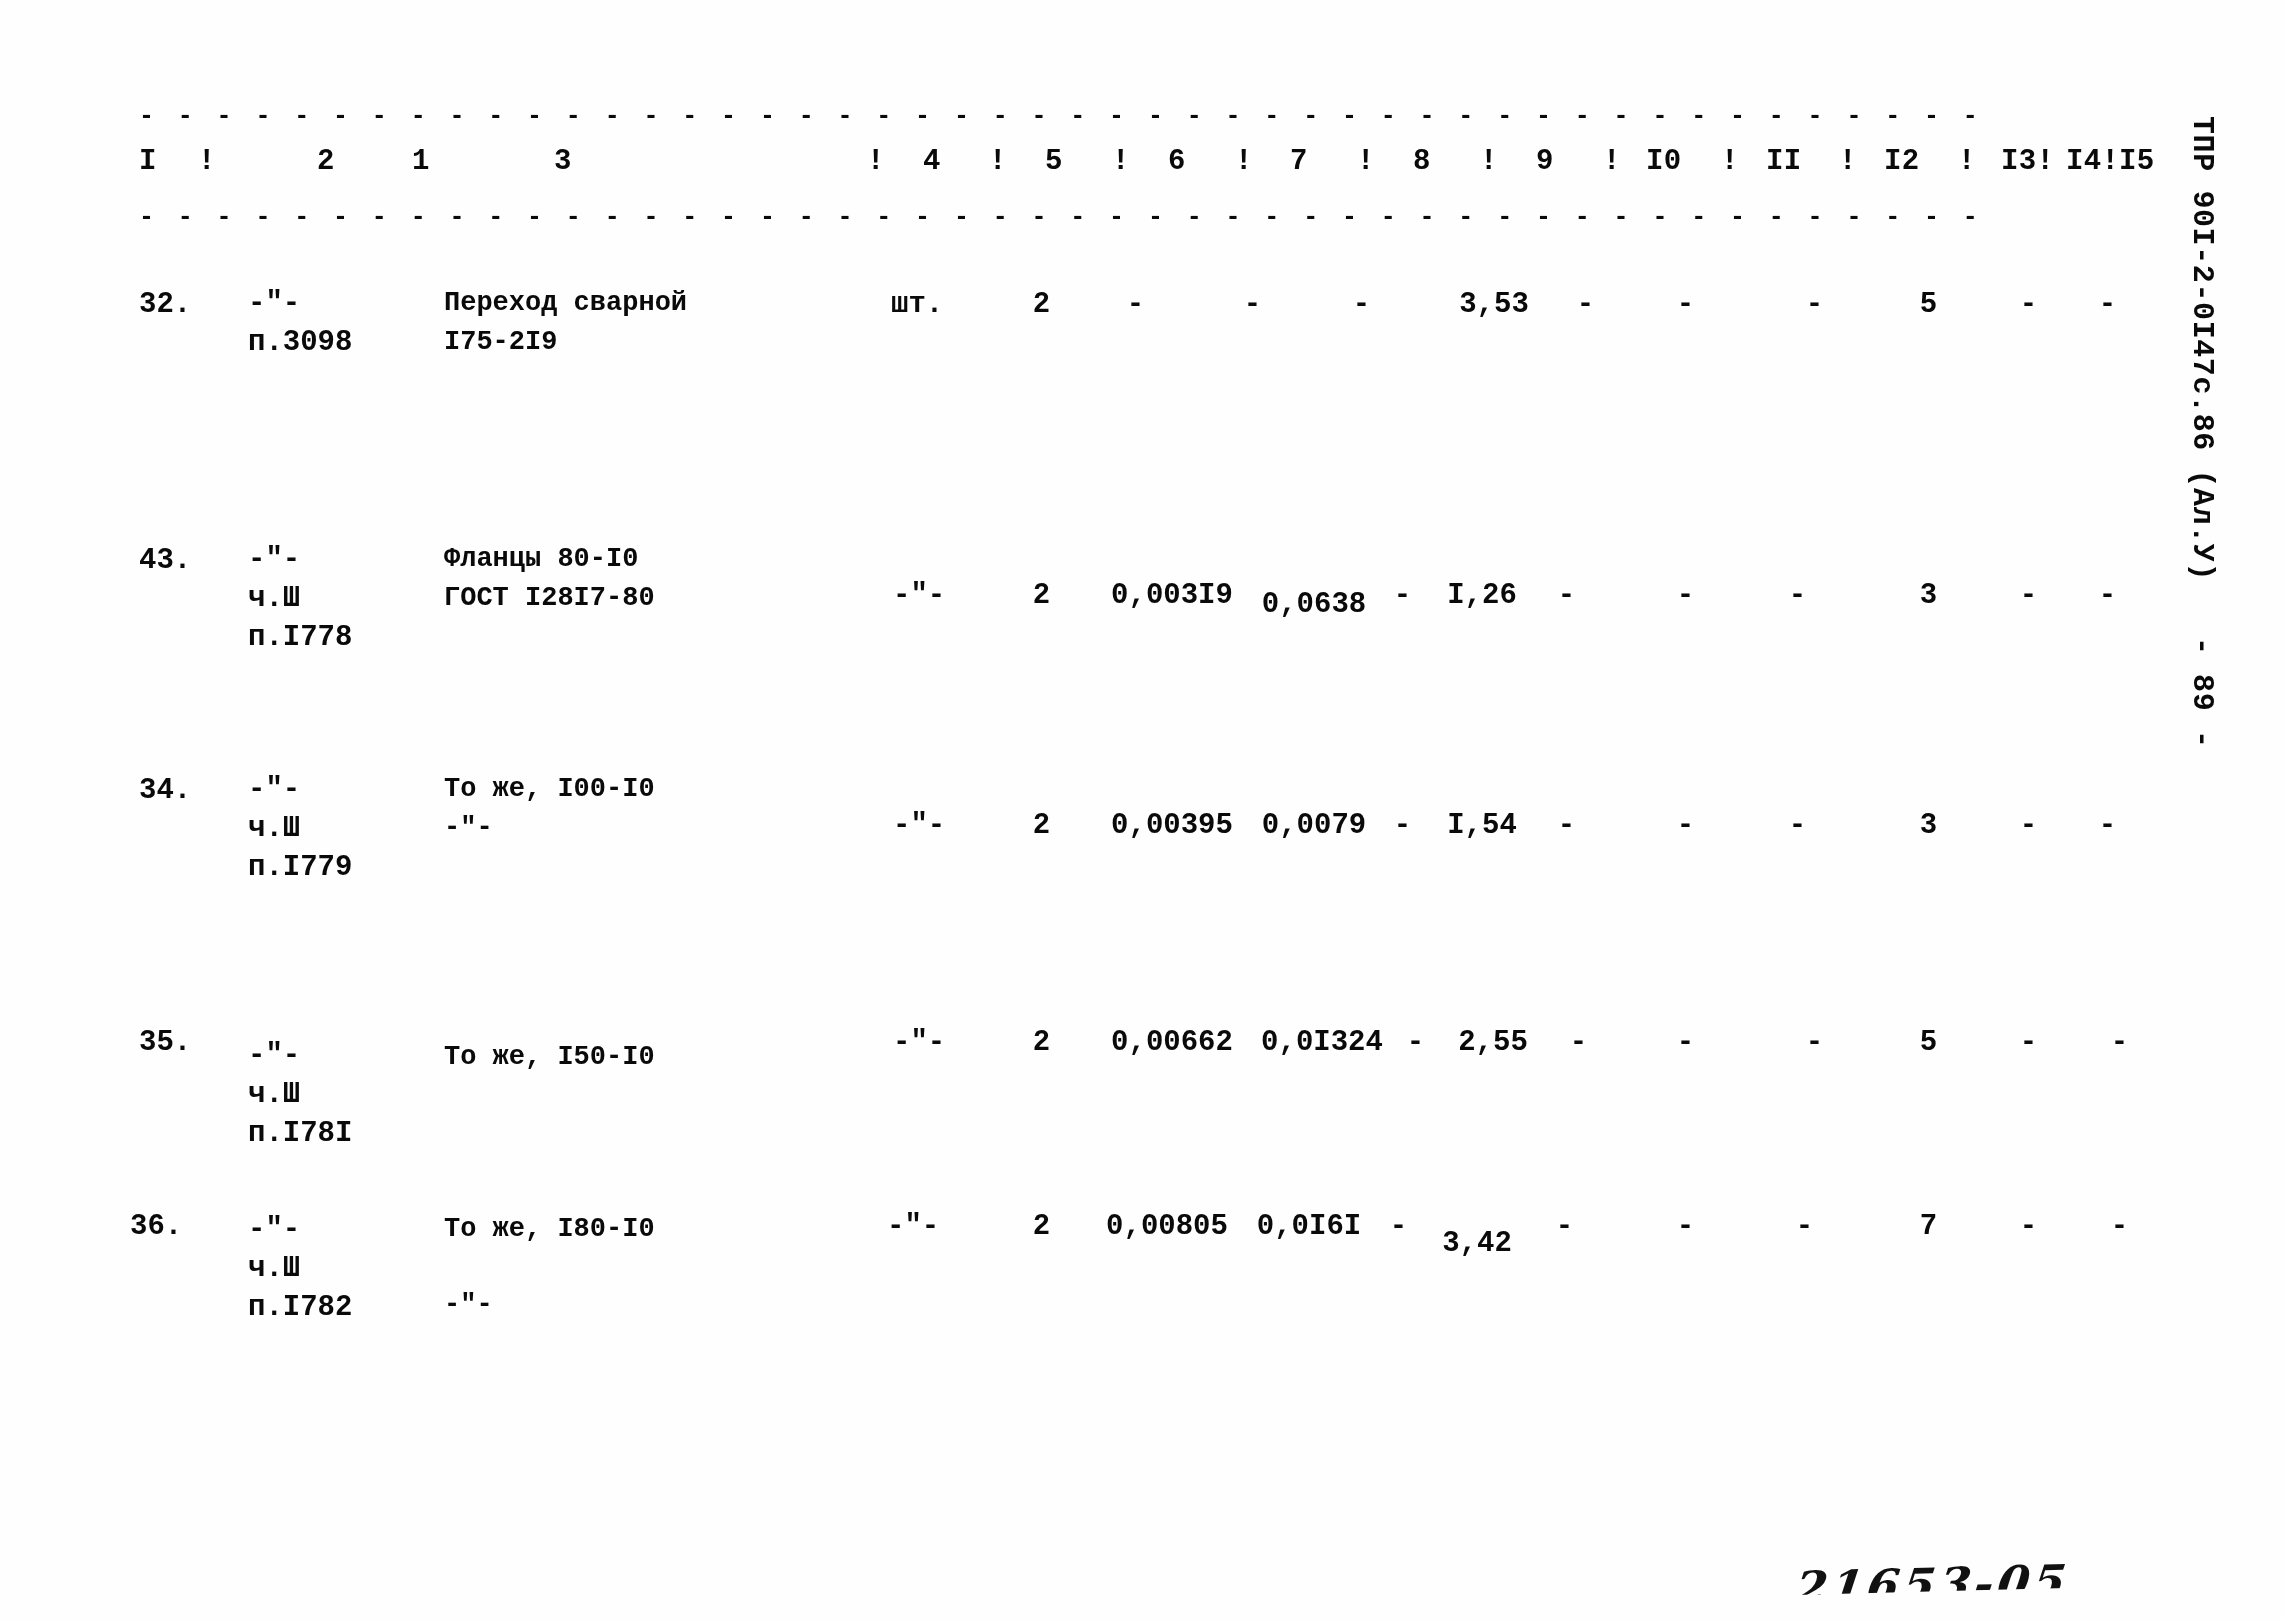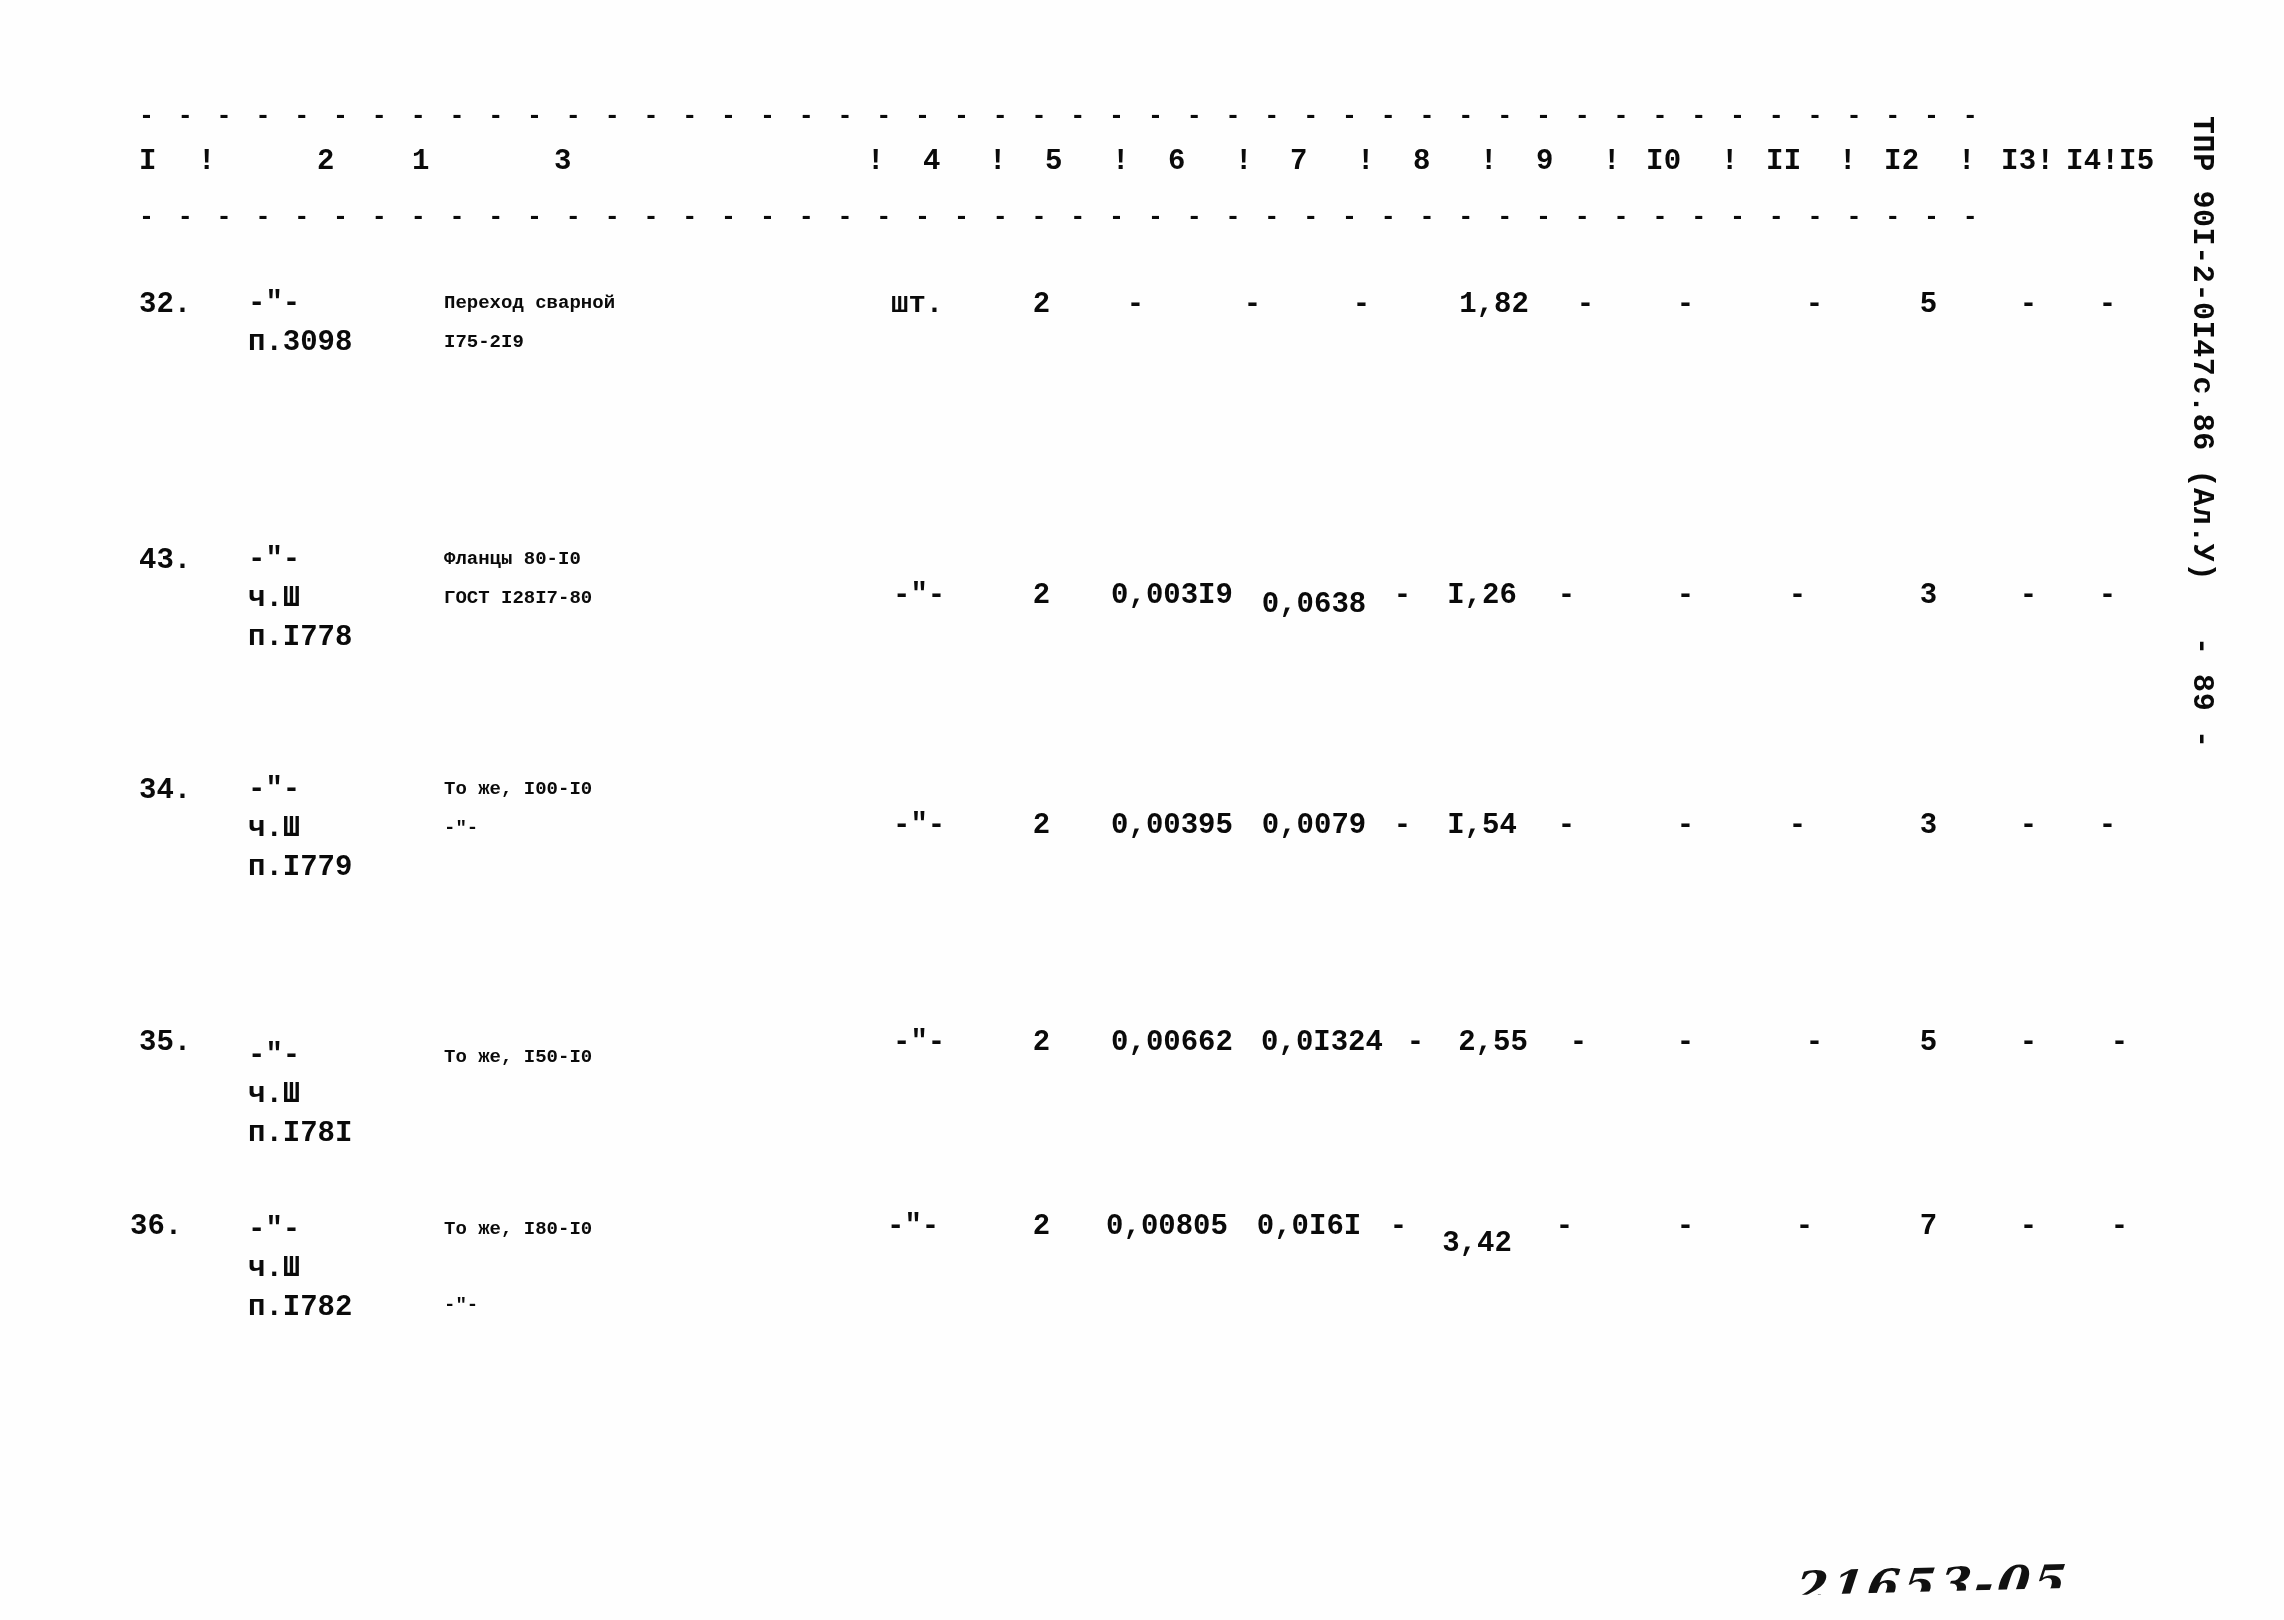--- a/index.html
+++ b/index.html
@@ -67,21 +67,21 @@
   }
   .c-ref {
     position: absolute;
     font-size: 29px;
     font-weight: 700;
     white-space: pre;
     line-height: 39px;
   }
   .c-name {
     position: absolute;
-    font-size: 19px;
+    font-size: 27px;
     font-weight: 700;
     white-space: pre;
     line-height: 39px;
   }
   .c-unit {
     position: absolute;
     font-size: 29px;
     font-weight: 700;
     white-space: pre;
   }
@@ -160,21 +160,21 @@
     <span class="c-num" style="left:139px;  top:0;">32.</span>
     <span class="c-ref" style="left:248px;  top:-3.7px;">-"-
 п.3098</span>
     <span class="c-name" style="left:444px;  top:-3.7px;">Переход сварной
 I75-2I9</span>
     <span class="c-unit" style="left:891px; top:0;">шт.</span>
     <span class="c-val" style="left:1023px; top:0; width:37px;">2</span>
     <span class="c-val" style="left:1117px; top:0; width:37px;">-</span>
     <span class="c-val" style="left:1234px; top:0; width:37px;">-</span>
     <span class="c-val" style="left:1343px; top:0; width:37px;">-</span>
-    <span class="c-val" style="left:1444px; top:0; width:100px;">1,82</span>
+    <span class="c-val" style="left:1444px; top:0; width:100px;">3,53</span>
     <span class="c-val" style="left:1567px; top:0; width:37px;">-</span>
     <span class="c-val" style="left:1667px; top:0; width:37px;">-</span>
     <span class="c-val" style="left:1796px; top:0; width:37px;">-</span>
     <span class="c-val" style="left:1910px; top:0; width:37px;">5</span>
     <span class="c-val" style="left:2010px; top:0; width:37px;">-</span>
     <span class="c-val" style="left:2089px; top:0; width:37px;">-</span>
   </div>
 
   <div class="row" style="top:544px;">
     <span class="c-num" style="left:139px;  top:0;">43.</span>

